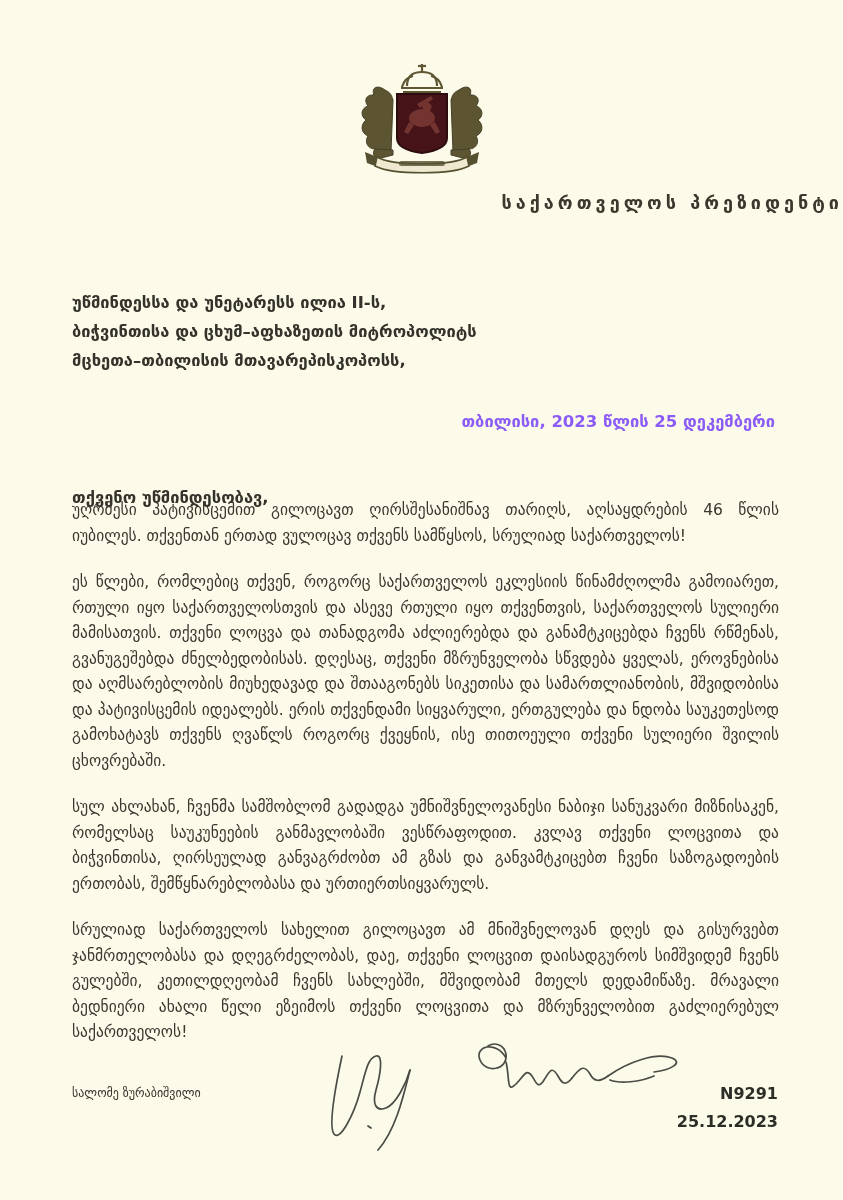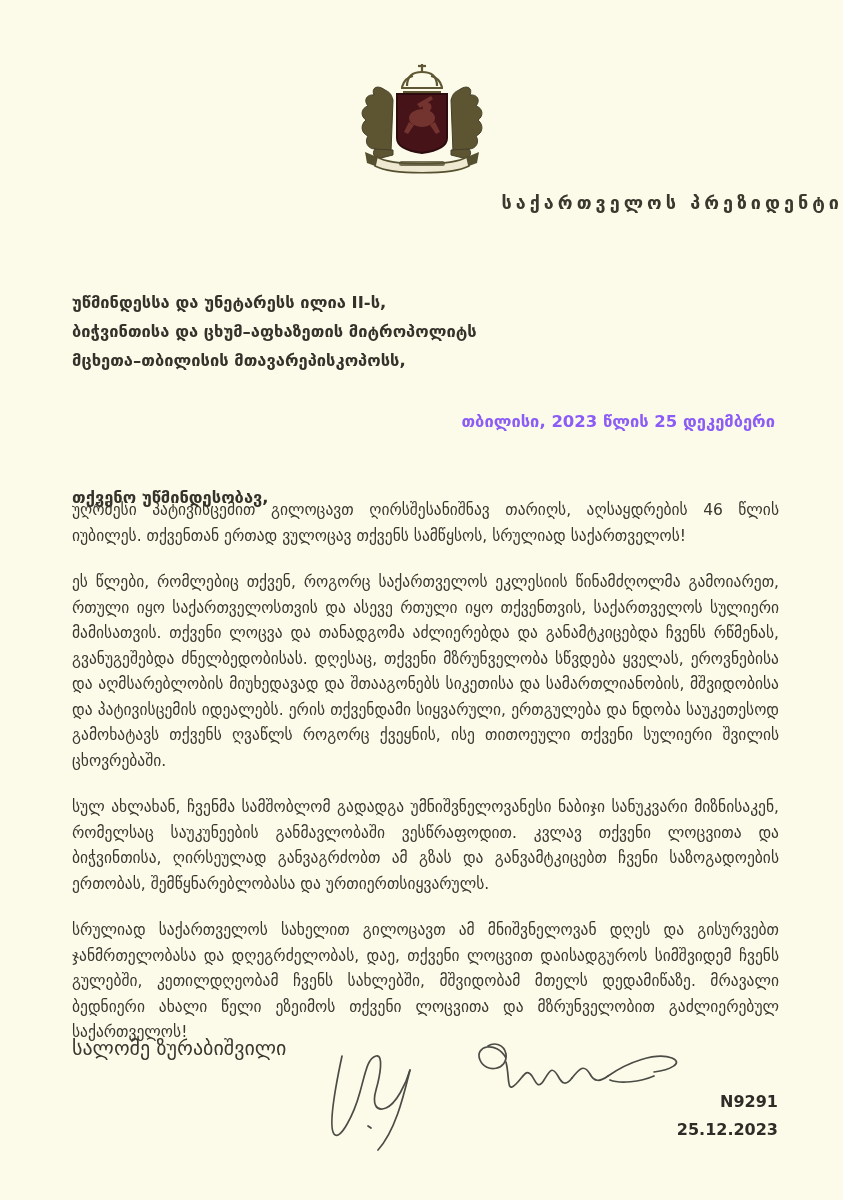--- a/index.html
+++ b/index.html
@@ -74,42 +74,41 @@
     width:707px;
     font-size:15.5px;
     line-height:25.5px;
     text-align:justify;
     color:#3a372f;
   }
   .letter-body p{margin:0 0 21px 0;}
   
   .signer-name{
     position:absolute;
-    top:1036px;
+    top:1086px;
     left:72px;
-    font-size:20px;
+    font-size:12px;
     color:#3a372f;
   }
   .signature-svg{
     position:absolute;
     top:1018px;
     left:310px;
     width:400px;
     height:150px;
   }
   .ref-block{
     position:absolute;
     top:1080px;
     right:65px;
     text-align:right;
     font-size:16px;
     font-weight:bold;
     color:#2e2c26;
     line-height:28px;
-    margin-top:8px;
   }
 </style>
 </head>
 <body>
 
 <div class="page">
 
   <div class="emblem">
     <svg viewBox="0 0 150 122" width="150" height="122" xmlns="http://www.w3.org/2000/svg">
 

